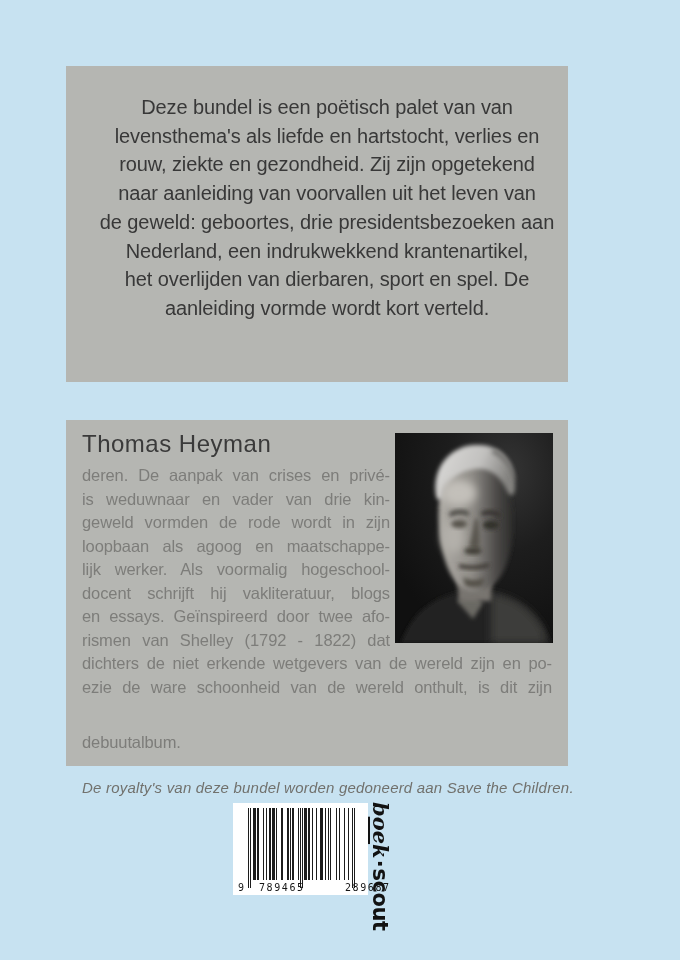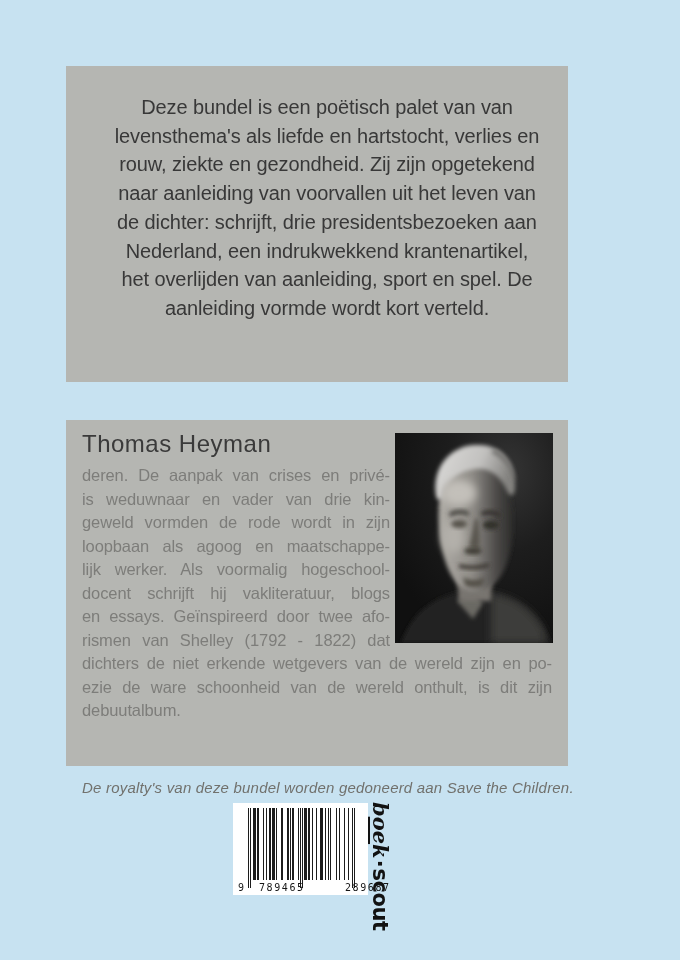--- a/index.html
+++ b/index.html
@@ -24,21 +24,21 @@
     position:absolute;left:16px;top:8px;
     font-size:24px;line-height:32px;font-weight:400;color:#3a3a3a;letter-spacing:0.5px;
   }
   .photo{position:absolute;left:329px;top:13px;width:158px;height:210px;}
   .bio-narrow{position:absolute;left:16px;top:44px;width:308px;}
   .bio-wide{position:absolute;left:16px;top:232px;width:470px;}
   .bio-line{
     font-size:16.5px;line-height:23.5px;color:#7d7d7a;letter-spacing:-0.1px;
     text-align:justify;text-align-last:justify;white-space:nowrap;overflow:visible;
   }
-  .bio-line.plain{text-align-last:left;}
+  .bio-line.plain{text-align-last:left;margin-top:32px;}
   .royalty{
     position:absolute;left:16px;top:314px;width:470px;
     font-style:italic;font-size:15px;line-height:20px;color:#71716d;letter-spacing:0.2px;
     white-space:nowrap;
     margin-top:44px;
   }
 
   
   #barcode-panel{position:absolute;left:233px;top:803px;width:135px;height:92px;background:#ffffff;}
   .bars{position:absolute;left:15px;top:5px;height:80px;display:flex;align-items:flex-start;}
@@ -65,23 +65,23 @@
 </style>
 </head>
 <body>
 
 <div class="panel" id="synopsis">
   <div class="syn-wrap">
     <div class="syn-line">Deze bundel is een poëtisch palet van van</div>
     <div class="syn-line">levensthema's als liefde en hartstocht, verlies en</div>
     <div class="syn-line">rouw, ziekte en gezondheid. Zij zijn opgetekend</div>
     <div class="syn-line">naar aanleiding van voorvallen uit het leven van</div>
-    <div class="syn-line">de dichter: schrijft, drie presidentsbezoeken aan</div>
+    <div class="syn-line">de geweld: geboortes, drie presidentsbezoeken aan</div>
     <div class="syn-line">Nederland, een indrukwekkend krantenartikel,</div>
-    <div class="syn-line">het overlijden van aanleiding, sport en spel. De</div>
+    <div class="syn-line">het overlijden van dierbaren, sport en spel. De</div>
     <div class="syn-line">aanleiding vormde wordt kort verteld.</div>
   </div>
 </div>
 
 <div class="panel" id="author">
   <div class="author-name">Thomas Heyman</div>
 
   <svg class="photo" viewBox="0 0 158 210" width="158" height="210" xmlns="http://www.w3.org/2000/svg">
     <defs>
       <radialGradient id="bgGrad" cx="72%" cy="18%" r="85%">

